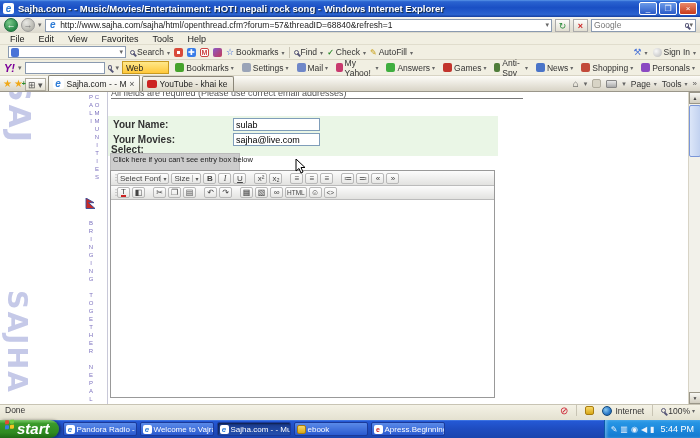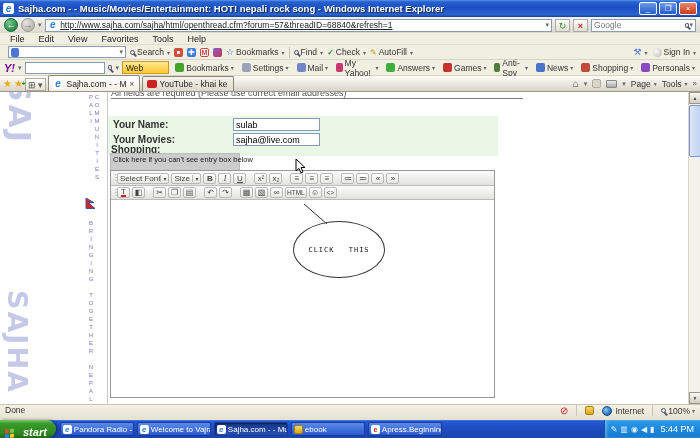--- a/index.html
+++ b/index.html
@@ -22,21 +22,21 @@
   .winbtn.close { background:linear-gradient(180deg,#e88a6a,#c83a1a); }
 
   
   #addrbar { position:absolute; top:17px; left:0; width:700px; height:16px;
     background:linear-gradient(180deg,#f4f3ee,#dcd9cc); display:flex; align-items:center; padding:0 4px; gap:3px; }
   .navcirc { width:14px; height:14px; border-radius:50%; color:#fff; font-size:9px; line-height:13px; text-align:center;
     background:radial-gradient(circle at 35% 30%,#7ac88a,#2a8a4a 70%); border:1px solid #1a6a3a; }
   .navcirc.fwd { background:radial-gradient(circle at 35% 30%,#e8e8e4,#b8b8b0 70%); border-color:#999; color:#777; }
   .tiny-caret { color:#666; font-size:7px; }
   #url-field { flex:1; height:13px; background:#fff; border:1px solid #8a9ab0; display:flex; align-items:center; padding:0 2px; gap:2px; }
-  #url-field input { border:none; outline:none; width:100%; font-size:8.5px; color:#222; font-family:"Liberation Sans",sans-serif;text-decoration:underline; }
+  #url-field input { border:none; outline:none; width:100%; font-size:8.5px; color:#222; font-family:"Liberation Sans",sans-serif; }
   .sq-btn { width:15px; height:13px; border:1px solid #aaa; background:linear-gradient(180deg,#fdfdfb,#e2dfd2);
     font-size:9px; line-height:12px; text-align:center; }
   .sq-btn.go { color:#2a8a3a; }
   .sq-btn.stop { color:#c22; font-weight:bold; }
   #addr-search { width:105px; height:13px; background:#fff; border:1px solid #8a9ab0; display:flex; align-items:center; padding:0 2px; }
   #addr-search input { border:none; outline:none; width:100%; font-size:8.5px; color:#999; font-family:"Liberation Sans",sans-serif; }
   .mag { display:inline-block; width:5px; height:5px; border:1.5px solid #557; border-radius:50%; position:relative; }
   .mag::after { content:""; position:absolute; width:4px; height:1.5px; background:#557; right:-3px; bottom:-2px; transform:rotate(45deg); }
 
   
@@ -160,21 +160,21 @@
   .ic-globe { width:10px; height:10px; border-radius:50%; background:radial-gradient(circle at 35% 35%,#8ac8f0,#2a78c8 60%,#1a5a98);
     display:inline-block; border:1px solid #14487a; }
   #zoom-area { display:flex; align-items:center; gap:2px; }
   #zoom-area::after { content:"▾"; font-size:6px; color:#666; }
 
   
   #taskbar { position:absolute; top:420px; left:0; width:700px; height:18px;
     background:linear-gradient(180deg,#4a80e8 0%,#2458d4 8%,#1e4cc0 50%,#1a44ae 100%); display:flex; align-items:center; }
   #start-btn { height:18px; padding:0 9px 0 5px; border-radius:0 9px 9px 0;
     background:linear-gradient(180deg,#7ac86a 0%,#3a9a2a 20%,#2f8a20 70%,#1f6a14 100%);
-    color:#fff; font-weight:bold; font-style:italic; font-size:11px; display:flex; align-items:flex-end; gap:9px;
+    color:#fff; font-weight:bold; font-style:italic; font-size:15px; display:flex; align-items:flex-start; gap:3px;
     box-shadow:2px 0 3px rgba(0,0,0,.4); }
   .winflag { display:inline-grid; grid-template-columns:4px 4px; grid-template-rows:4px 4px; gap:1px; transform:skewY(-6deg); }
   .winflag i { border-radius:1px; }
   .winflag i:nth-child(1){background:#e34b38;} .winflag i:nth-child(2){background:#6fce46;}
   .winflag i:nth-child(3){background:#3a7de8;} .winflag i:nth-child(4){background:#f4c324;}
   #task-items { display:flex; align-items:center; gap:3px; margin-left:4px; flex:1; }
   .tb-item { width:74px; height:14px; border-radius:2px; background:linear-gradient(180deg,#5a8ae8,#2a5ad0);
     border:1px solid #1a3a9a; color:#fff; font-size:8px; display:flex; align-items:center; gap:2px; padding:0 2px;
     white-space:nowrap; overflow:hidden; }
   .tb-item.active { background:linear-gradient(180deg,#1a3a8a,#2450b0); box-shadow:inset 1px 1px 2px rgba(0,0,0,.5); }
@@ -371,21 +371,21 @@
     <div id="main">
       <div id="clipped-notice">
           <span>All fields are required (Please use correct email addresses)</span>
         </div>
 
       <div id="form-panel"></div>
       <span class="f-label" style="top:27px">Your Name:</span>
       <input class="f-input" style="top: 26px;" value="sulab">
       <span class="f-label" style="top:42px">Your Movies:</span>
       <input class="f-input" style="top: 41px;" value="sajha@live.com">
-      <span id="msg-label">Shopping:</span>
+      <span id="msg-label">Select:</span>
       <div id="entry-toggle">Click here if you can't see entry box below</div>
 
       <div id="editor">
         <div id="ed-row1" class="ed-row">
           <span class="ed-grip">⋮</span>
           <span id="r1" style="display:flex;align-items:center;gap:2px">
 
           <span class="ed-btn ed-dd">
                 <i>Select Font</i>
               </span>
@@ -467,26 +467,20 @@
               <span class="ed-btn ed-txt">
                 <i>HTML</i>
               </span>
               <span class="ed-btn">
                 <i>☺</i>
               </span>
               <span class="ed-btn ed-txt">
                 <i>&lt;&gt;</i>
               </span>
             </span>
-        </div>
-        <div id="ed-canvas">
-          <svg id="pointer-line" width="385" height="197">
-            <line x1="193" y1="4" x2="216" y2="24" stroke="#333" stroke-width="1"></line>
-          </svg>
-          <div id="oval">CLICK THIS</div>
         </div>
         <svg id="cursor-arrow" width="11" height="15" viewBox="0 0 11 15">
           <polygon points="1,0 1,12 4,9.5 6,14 8,13 6,8.5 10,8.5" fill="#fff" stroke="#000" stroke-width="1"></polygon>
         </svg>
       </div>
     </div>
 
     <div id="vscroll">
       <div id="sc-up" class="sc-btn">▲</div>
       <div id="sc-thumb"></div>

